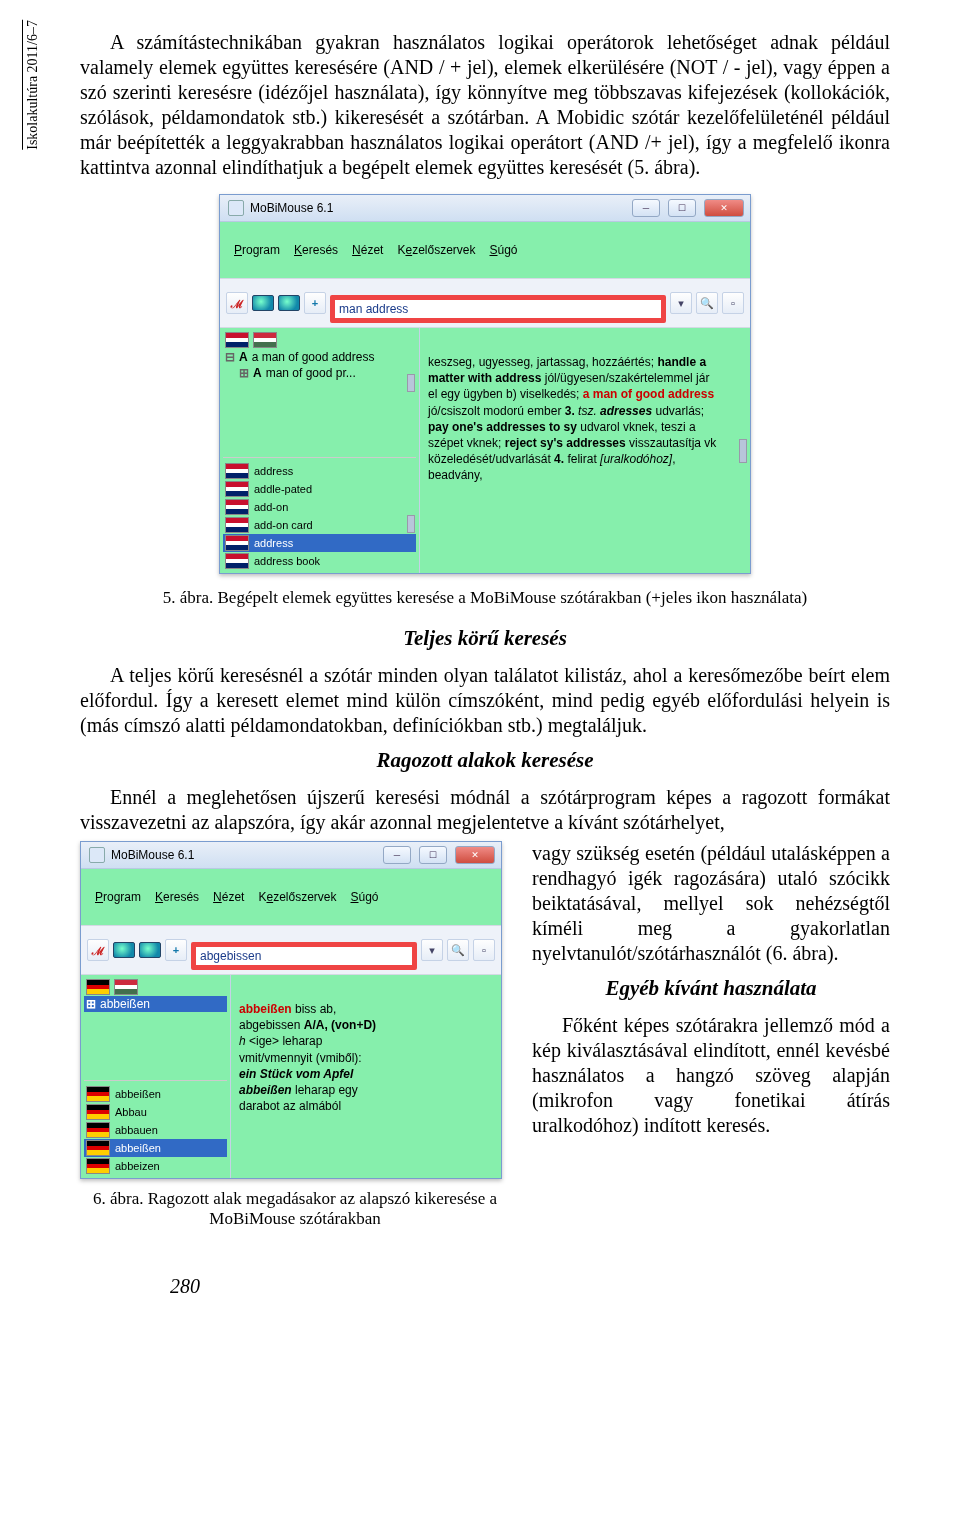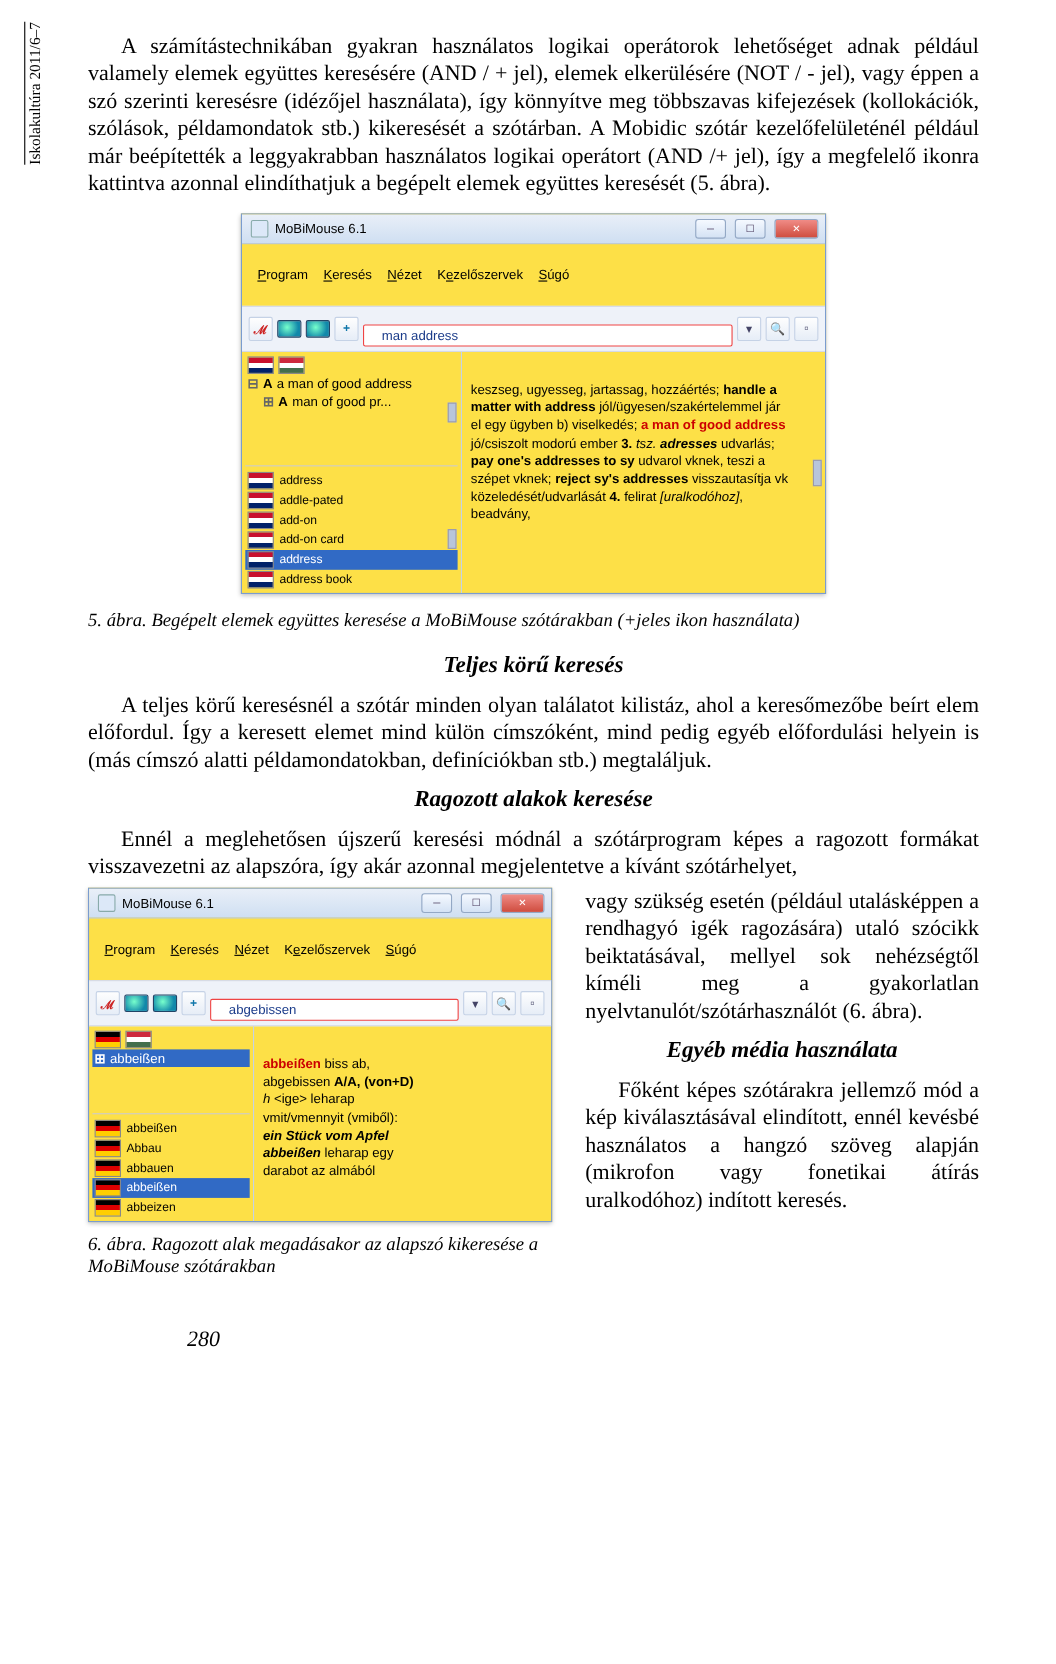--- a/index.html
+++ b/index.html
@@ -32,41 +32,41 @@
     margin: 10px 0 12px 0;
   }
   p.body {
     font-size: 20px;
     text-align: justify;
     text-indent: 1.5em;
     margin: 0 0 6px 0;
     line-height: 1.25;
   }
   .caption {
-    font-style: italic;
     font-size: 17px;
     margin: 14px 0 18px 0;
+    text-align: center;
   }
   .fig-wrap { text-align: center; margin: 14px 0 6px 0; }
   .two-col { display: flex; gap: 22px; margin-top: 6px; }
   .two-col .left { flex: 0 0 430px; }
   .two-col .right { flex: 1; }
   .two-col .right p.body { text-indent: 0; }
   .page-num {
     font-size: 20px;
     font-style: italic;
     margin-top: 28px;
     margin-left: 90px;
   }
 
   
   .win {
     display: inline-block;
     border: 1px solid #7a9ccf;
-    background: #fde047;
+    background: #86efac;
     font-family: Tahoma, Arial, sans-serif;
     font-size: 11px;
     color: #000;
     text-align: left;
     box-shadow: 0 2px 4px rgba(0,0,0,.25);
   }
   .titlebar {
     display: flex;
     align-items: center;
     gap: 6px;
@@ -97,23 +97,23 @@
   .tbtn {
     width: 20px; height: 20px;
     border: 1px solid #c5d2e6; border-radius: 2px;
     background: linear-gradient(#fefefe,#e6edf7);
     display: inline-flex; align-items: center; justify-content: center;
     font-size: 11px; color: #446;
   }
   .searchbox {
     flex: 1;
     background: #fff;
-    border: 1px solid #ef4444;
+    border: 5px solid #ef4444;
     border-radius: 2px;
-    padding: 2px 16px;
+    padding: 2px 4px;
     color: #1a3b8a;
     font-size: 12px;
     margin-top: 12px;
   }
   .globe {
     width: 20px; height: 14px; border-radius: 2px; display: inline-block;
     background: radial-gradient(circle at 40% 40%, #7fc, #18a 70%);
     border: 1px solid #246;
   }
   .flag {
@@ -123,21 +123,21 @@
   .flag.uk { background: linear-gradient(#c8102e 33%, #fff 33% 66%, #012169 66%); }
   .flag.hu { background: linear-gradient(#cd2a3e 33%, #fff 33% 66%, #436f4d 66%); }
   .flag.de { background: linear-gradient(#000 33%, #dd0000 33% 66%, #ffce00 66%); }
   .content-split { display: flex; }
   .content-split .col { padding: 3px; box-sizing: border-box; }
   .content-split .col-left { width: 200px; border-right: 1px solid #c5d2e6; }
   .content-split .col-right { flex:1; font-size: 12px; padding: 6px 14px 4px 8px; line-height: 1.35; margin-top: 20px; }
   .list-top { font-size: 12px; }
   .list-top .row { display:flex; align-items:center; gap:4px; padding: 1px 2px; }
   .list-top .expand { width:10px; display:inline-block; text-align:center; color:#666; font-weight:bold; }
-  .list-bottom { margin-top: 2px; border-top: 1px solid #ccc; padding-top: 4px; }
+  .list-bottom { margin-top: 28px; border-top: 1px solid #ccc; padding-top: 4px; }
   .list-bottom .row { display:flex; align-items:center; gap:5px; padding: 1px 2px; }
   .list-bottom .row.sel { background: #316ac5; color: #fff; }
   .defn .red { color:#c00; font-weight:bold; }
   .defn .ital { font-style: italic; }
   .defn .bold { font-weight: bold; }
   .win-pos { position: relative; }
   .tiny-icon { width:14px;height:14px;background:#dce8f8;border:1px solid #8aa;display:inline-block;border-radius:2px; }
 </style>
 </head>
 <body>
@@ -301,19 +301,19 @@
                 </div>
             </div>
           </div>
           <div class="col col-right defn"><span class="red">abbeißen</span> biss ab,<br>abgebissen <span class="bold">A/A, (von+D)</span><br><span class="ital">h</span> &lt;ige&gt; leharap<br>vmit/vmennyit (vmiből):<br><span class="bold ital">ein Stück vom Apfel</span><br><span class="bold ital">abbeißen</span> leharap egy<br>darabot az almából</div>
         </div>
       </div>
       <div class="caption" style="margin-top:10px;">6. ábra. Ragozott alak megadásakor az alapszó kikeresése a MoBiMouse szótárakban</div>
     </div>
     <div class="right">
       <p class="body">vagy szükség esetén (például utalásképpen a rendhagyó igék ragozására) utaló szócikk beiktatásával, mellyel sok nehézségtől kíméli meg a gyakorlatlan nyelvtanulót/szótárhasználót (6. ábra).</p>
-      <h3 class="section">Egyéb média használata</h3>
+      <h3 class="section">Egyéb kívánt használata</h3>
       <p class="body" style="text-indent:1.5em;">Főként képes szótárakra jellemző mód a kép kiválasztásával elindított, ennél kevésbé használatos a hangzó szöveg alapján (mikrofon vagy fonetikai átírás uralkodóhoz) indított keresés.</p>
     </div>
   </div>
 
   <div class="page-num">280</div>
 </div>
 
 </body></html>

